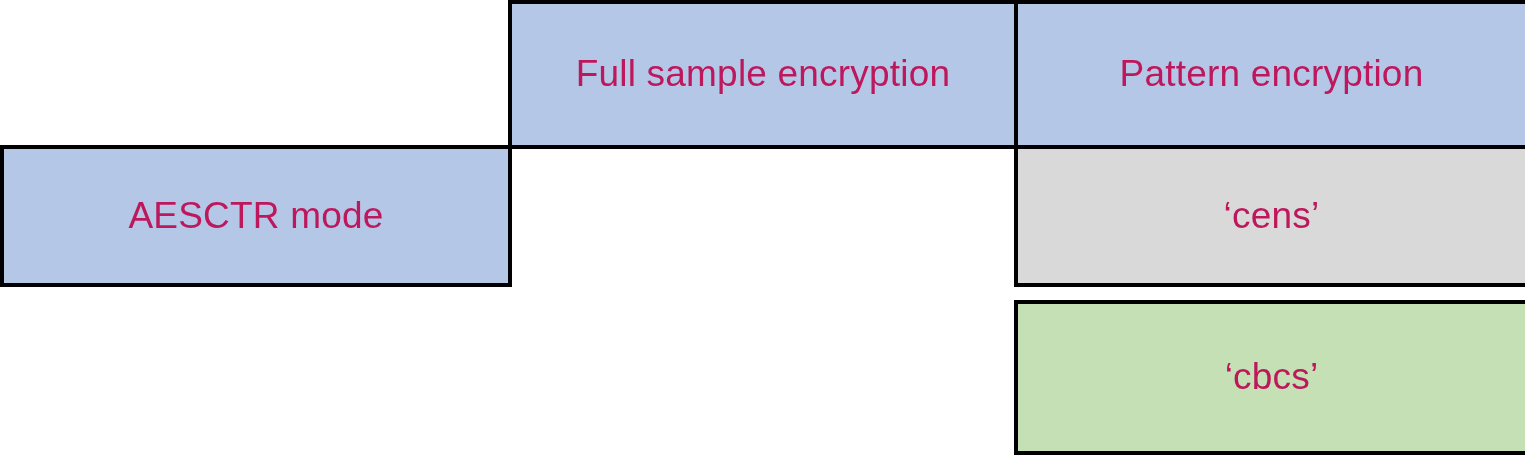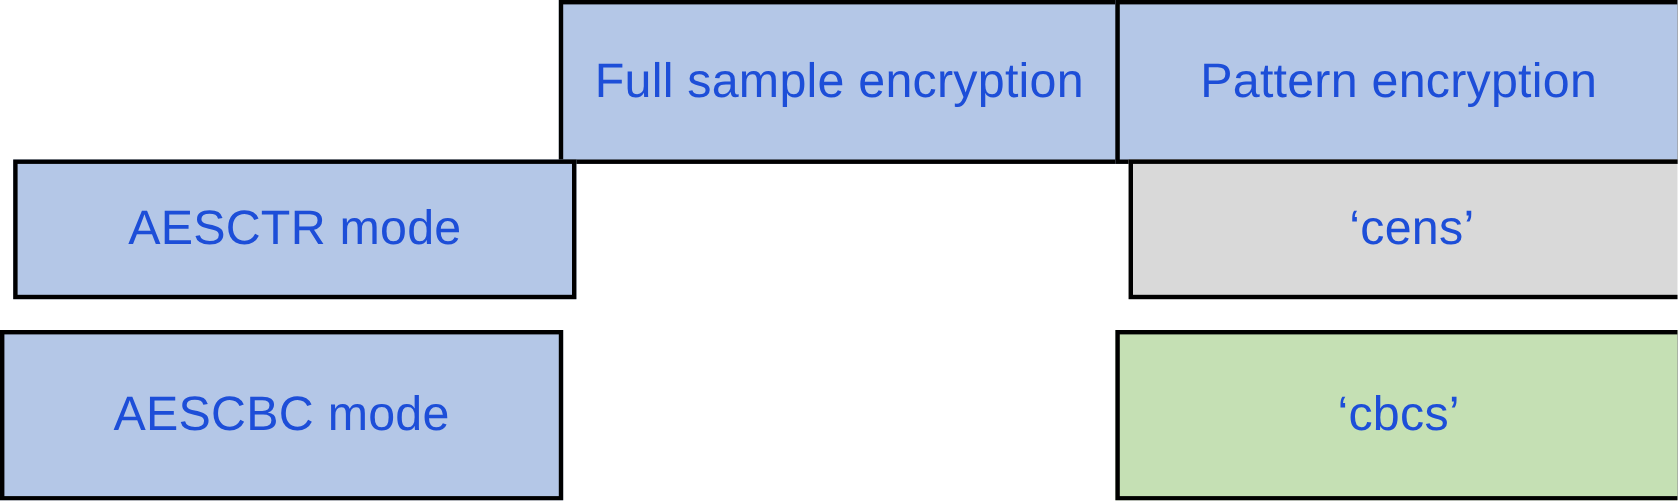--- a/index.html
+++ b/index.html
@@ -22,22 +22,22 @@
   }
 
   
   .cell {
     position: absolute;
     box-sizing: border-box;
     display: flex;
     align-items: center;
     justify-content: center;
     text-align: center;
-    color: #1d4ed8;
-    font-size: 44px;
+    color: #be185d;
+    font-size: 37px;
     font-weight: 400;
     line-height: 1.15;
     letter-spacing: 0.2px;
     white-space: nowrap;
   }
 
   .bordered {
     border: 4px solid #000000;
   }
 
@@ -47,21 +47,21 @@
   .fill-green  { background: #C5E0B4; }
   .fill-grey   { background: #D9D9D9; }
 
   
   .col-0 { left: 0px;    width: 512px; }
   .col-1 { left: 508px;  width: 510px; }
   .col-2 { left: 1014px; width: 515px; }
 
   
   .row-head { top: 0px;   height: 149px; }
-  .row-0    { top: 145px; height: 127px; margin-left: 12px; }
+  .row-0    { top: 145px; height: 142px; }
   .row-1    { top: 300px; height: 155px; }
 
   
   .corner {
     border: none;
   }
 </style>
 </head>
 <body>
 
@@ -71,18 +71,17 @@
 
   <div class="cell bordered fill-blue col-1 row-head">Full sample encryption</div>
 
   <div class="cell bordered fill-blue col-2 row-head">Pattern encryption</div>
 
   <div class="cell bordered fill-blue col-0 row-0">AESCTR mode</div>
 
 
   <div class="cell bordered fill-grey col-2 row-0">‘cens’</div>
 
-  <div class="cell bordered fill-blue col-0 row-1">AESCBC mode</div>
 
 
   <div class="cell bordered fill-green col-2 row-1">‘cbcs’</div>
 
 </div>
 
 </body></html>

